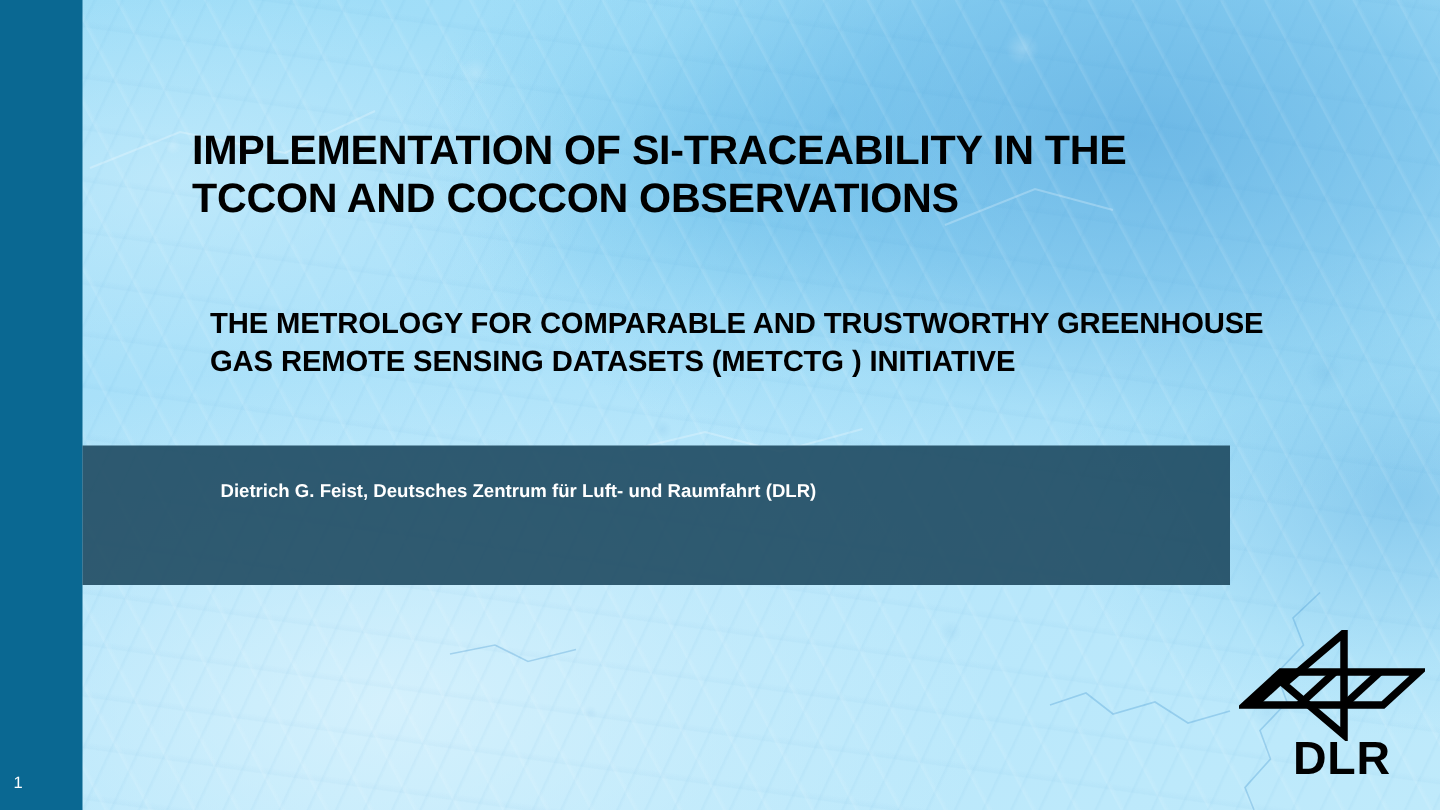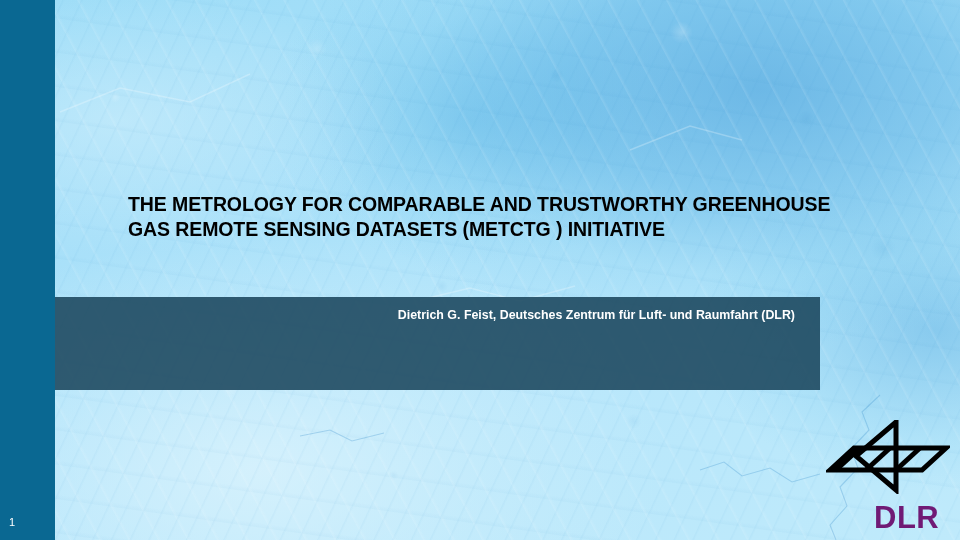--- a/index.html
+++ b/index.html
@@ -128,21 +128,21 @@
     line-height: 1.17;
     font-weight: bold;
     letter-spacing: -0.2px;
     text-transform: uppercase;
   }
   .subtitle {
     position: absolute;
     left: 128px;
     top: 192px;
     width: 730px;
-    margin: 0;
+    margin: 12px;
     color: #000000;
     font-size: 19.5px;
     line-height: 1.28;
     font-weight: bold;
     letter-spacing: -0.1px;
     text-transform: uppercase;
   }
 
   
   .author-panel {
@@ -151,26 +151,25 @@
     top: 297px;
     width: 765px;
     height: 93px;
     background: rgba(26, 70, 92, 0.88);
   }
   .author-lead {
     position: absolute;
     left: 80px;
     top: 11px;
     width: 660px;
-    margin: 0;
+    margin: 12px;
     color: #ffffff;
     font-size: 12.4px;
     line-height: 1.25;
     font-weight: bold;
-    text-align: right;
   }
   .author-list {
     position: absolute;
     left: 80px;
     top: 33px;
     width: 665px;
     margin: 0;
     color: #ffffff;
     font-size: 12.4px;
     line-height: 1.42;
@@ -189,22 +188,22 @@
     position: absolute;
     left: 0;
     top: 0;
     width: 124px;
     height: 74px;
   }
   .dlr-word {
     position: absolute;
     left: 32px;
     top: 66px;
-    margin: 16px;
-    color: #701a75;
+    margin: 4px;
+    color: #000000;
     font-size: 31px;
     line-height: 1;
     font-weight: bold;
     letter-spacing: 0.5px;
   }
 </style>
 </head>
 <body>
 
 <div id="slide">
@@ -224,20 +223,21 @@
       <path d="M60 112 L120 88 L190 102 L250 74"></path>
       <path d="M420 300 L470 288 L520 301 L575 286"></path>
       <path d="M630 150 L690 126 L742 140"></path>
     </g>
   </svg>
 
   <div class="side-bar">
     <span class="page-number">1</span>
   </div>
 
+  <h1 class="title">IMPLEMENTATION OF SI-TRACEABILITY IN THE TCCON AND COCCON OBSERVATIONS</h1>
   <h2 class="subtitle">THE METROLOGY FOR COMPARABLE AND TRUSTWORTHY GREENHOUSE GAS REMOTE SENSING DATASETS (METCTG ) INITIATIVE</h2>
 
   <div class="author-panel">
     <p class="author-lead">Dietrich G. Feist, Deutsches Zentrum für Luft- und Raumfahrt (DLR)</p>
   </div>
 
   <div class="dlr-logo">
     <svg class="dlr-mark" viewBox="0 0 124 74">
       <g fill="none" stroke="#000000" stroke-width="5" stroke-linejoin="miter">
 

